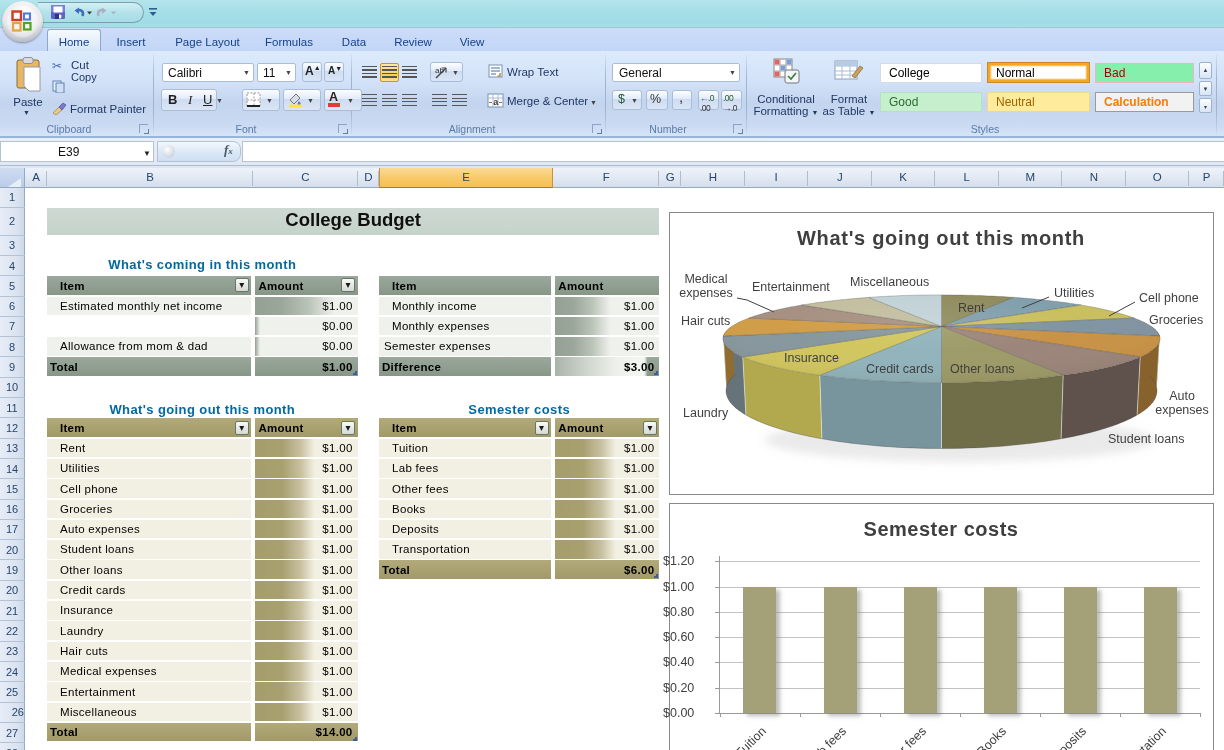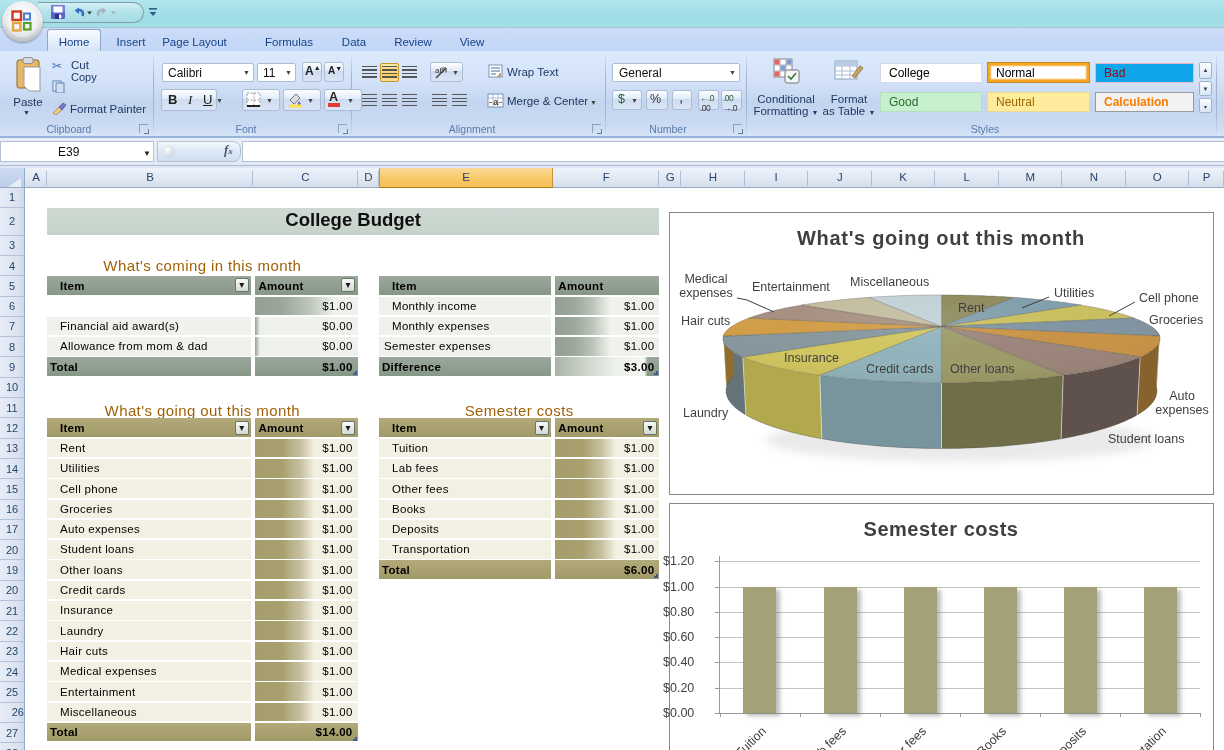--- a/index.html
+++ b/index.html
@@ -1,21 +1,21 @@
 <!DOCTYPE html>
 <html><head><meta charset="utf-8"><style>
 *{margin:0;padding:0;box-sizing:border-box}
 body{font-family:"Liberation Sans",sans-serif}
 #app{position:relative;width:1224px;height:750px;overflow:hidden;background:#fff;font-family:"Liberation Sans",sans-serif}
 .abs{position:absolute}
 .cell{position:absolute;display:flex;align-items:center;font-size:11.5px;letter-spacing:0.3px;color:#000;overflow:hidden;white-space:nowrap}
 .cell.amt{justify-content:flex-end}
 .cell.amt span{position:relative;padding-right:5px}
 .cell.hdr{font-weight:bold}
-.ttl{position:absolute;text-align:center;font-weight:normal;font-size:15px;letter-spacing:0.4px;color:#a16207}
+.ttl{position:absolute;text-align:center;font-weight:bold;font-size:13px;letter-spacing:0.4px;color:#0369a1}
 .dd{position:absolute;width:14px;height:14px;background:linear-gradient(to bottom,#f8faf8,#d4dad2);border:1px solid #68756a;border-radius:2px;display:flex;align-items:center;justify-content:center;font-size:10px;color:#1a1a1a;line-height:1}
 .tab{position:absolute;top:4px;height:19px;display:flex;align-items:center;justify-content:center;color:#15428b;font-size:11.5px}
 .glab{position:absolute;color:#5a7bab;font-size:10.5px;text-align:center}
 .launch{position:absolute;width:9px;height:9px;border-left:1px solid #8aa4c8;border-top:1px solid #8aa4c8}
 .launch:after{content:"";position:absolute;right:-1px;bottom:-1px;width:4px;height:4px;border-right:1.5px solid #667e9e;border-bottom:1.5px solid #667e9e}
 .btn2{position:absolute;border:1px solid #aabdd6;border-radius:3px;background:linear-gradient(to bottom,#fdfeff,#dfeafa 45%,#cfdcf0 46%,#dae6f6)}
 .lines{display:inline-block;width:15px;background:repeating-linear-gradient(to bottom,#565656 0 1.2px,rgba(0,0,0,0) 1.2px 3.5px)}
 .sep{position:absolute;width:1px;background:linear-gradient(to bottom,rgba(150,170,200,0.1),#9fb4d0 30%,#9fb4d0 70%,rgba(150,170,200,0.1))}
 .ylab{position:absolute;width:46px;text-align:left;font-size:12.5px;color:#3f3f3f}
 .gline{position:absolute;height:1px;background:#c3c3c3}
@@ -46,21 +46,21 @@
 <path d="M61 7.5 l5 0 l-2.5 3 z" fill="#a8b2c2"></path>
 </svg>
 <svg class="abs" style="left:148px;top:7px" width="11" height="10" viewBox="0 0 11 10">
       <rect x="1" y="1" width="8" height="1.6" fill="#2c5d8f"></rect>
       <path d="M1.5 5 l7 0 l-3.5 4 z" fill="#2c5d8f"></path>
     </svg>
     <div class="abs" style="left:0;top:28px;width:1224px;height:23px;background:linear-gradient(to bottom,#ccdcf9,#c3d6f7)"></div>
 <div class="abs" style="left:47px;top:29px;width:54px;height:22px;background:linear-gradient(to bottom,#f6fafd,#e3eefb 60%,#d6e5f5);border:1px solid #8ea8c8;border-bottom:none;border-radius:3px 3px 0 0"></div>
     <div class="tab" style="left:50.0px;top:32px;width:48px;">Home</div>
     <div class="tab" style="left:100.0px;top:32px;width:62px;">Insert</div>
-    <div class="tab" style="left:146px;top:32px;width:97px;">Page Layout</div>
+    <div class="tab" style="left:159px;top:32px;width:97px;">Page Layout</div>
     <div class="tab" style="left:251.0px;top:32px;width:76px;">Formulas</div>
     <div class="tab" style="left:330.0px;top:32px;width:48px;">Data</div>
     <div class="tab" style="left:382.0px;top:32px;width:62px;">Review</div>
     <div class="tab" style="left:448.0px;top:32px;width:48px;">View</div>
     <div class="abs" style="left:0;top:51px;width:1224px;height:87px;background:linear-gradient(to bottom,#dceafc,#d3e2f8 35%,#c3d4ee 60%,#cadaf2 85%,#d9e6f8)"></div>
 <div class="abs" style="left:0;top:136px;width:1224px;height:2px;background:#99b4da"></div>
     <div class="sep" style="left:152.5px;top:54px;height:80px"></div>
     <div class="sep" style="left:350.5px;top:54px;height:80px"></div>
     <div class="sep" style="left:604.5px;top:54px;height:80px"></div>
     <div class="sep" style="left:745.5px;top:54px;height:80px"></div>
@@ -200,21 +200,21 @@
 <svg class="abs" style="left:834px;top:58px" width="30" height="27" viewBox="0 0 30 27">
 <rect x="1" y="3" width="22" height="18" fill="#fff" stroke="#8aa0bc"></rect>
 <path d="M1 8 h22 M1 13 h22 M1 17 h22 M8 3 v18 M16 3 v18" stroke="#a8bed6"></path>
 <rect x="1" y="3" width="22" height="5" fill="#b8cbe2"></rect>
 <path d="M18 18 L26 8 l3 2 -8 10 z" fill="#c8a25e" stroke="#8a7038" stroke-width="0.8"></path>
 </svg>
 <div class="abs" style="left:806px;top:93px;width:86px;text-align:center;font-size:11.5px;color:#203864">Format</div>
 <div class="abs" style="left:806px;top:105px;width:86px;text-align:center;font-size:11.5px;color:#203864">as Table <span style="font-size:7px">▼</span></div>
     <div class="abs" style="left:880px;top:63px;width:102px;height:19.5px;background:#fff;border:1px solid #d5dce8;display:flex;align-items:center;padding-left:8px;font-size:12px;color:#000;">College</div>
     <div class="abs" style="left:987px;top:62px;width:103px;height:21px;background:#fff;border:1px solid #c8882a;box-shadow:0 0 0 2.5px #f5a623 inset,0 0 0 3.5px #fbd9a0 inset;display:flex;align-items:center;padding-left:8px;font-size:12px;color:#000;">Normal</div>
-    <div class="abs" style="left:1095px;top:63px;width:99px;height:19.5px;background:#0ea5e9;border:1px solid #e8b8bc;display:flex;align-items:center;padding-left:8px;font-size:12px;color:#9c0006;">Bad</div>
+    <div class="abs" style="left:1095px;top:63px;width:99px;height:19.5px;background:#86efac;border:1px solid #e8b8bc;display:flex;align-items:center;padding-left:8px;font-size:12px;color:#9c0006;">Bad</div>
     <div class="abs" style="left:880px;top:91.5px;width:102px;height:20px;background:#c6efce;border:1px solid #b8dfc0;display:flex;align-items:center;padding-left:8px;font-size:12px;color:#2c6b2f;">Good</div>
     <div class="abs" style="left:987px;top:91.5px;width:103px;height:20px;background:#ffeb9c;border:1px solid #ecd98e;display:flex;align-items:center;padding-left:8px;font-size:12px;color:#9c6500;">Neutral</div>
     <div class="abs" style="left:1095px;top:91.5px;width:99px;height:20px;background:#f2f2f2;border:1px solid #9a9a9a;display:flex;align-items:center;padding-left:8px;font-size:12px;color:#fa7d00;font-weight:bold;">Calculation</div>
     <div class="abs" style="left:1199px;top:62px;width:13px;height:17px;background:linear-gradient(to bottom,#fdfeff,#d8e4f4);border:1px solid #9db2cc;border-radius:2px;text-align:center;font-size:6px;color:#345;line-height:15px">▲</div>
 <div class="abs" style="left:1199px;top:81px;width:13px;height:15px;background:linear-gradient(to bottom,#fdfeff,#d8e4f4);border:1px solid #9db2cc;border-radius:2px;text-align:center;font-size:6px;color:#345;line-height:15px">▼</div>
 <div class="abs" style="left:1199px;top:98px;width:13px;height:15px;background:linear-gradient(to bottom,#fdfeff,#d8e4f4);border:1px solid #9db2cc;border-radius:2px;text-align:center;font-size:6px;color:#345;line-height:17px">▾<br></div>
     <div class="abs" style="left:0;top:138px;width:1224px;height:28px;background:linear-gradient(to bottom,#e9eff9,#dfe8f5)"></div>
 <div class="abs" style="left:0;top:141px;width:154px;height:21px;background:#fff;border:1px solid #b5c2d4"></div>
 <div class="abs" style="left:58px;top:145px;font-size:12px;color:#111">E39</div>
 <div class="abs" style="left:143px;top:149px;font-size:8px;color:#222">▼</div>
@@ -324,26 +324,26 @@
     </div>
     <div class="cell hdr" style="left:255.4px;top:276.2px;width:102.2px;height:18.7px;background:linear-gradient(to bottom,#9aa89d,#879786)">
       <span style="padding-left:3px">Amount</span>
     </div>
     <div class="dd" style="left:234.7px;top:278.4px">
       <span>▾</span>
     </div>
     <div class="dd" style="left:341.1px;top:278.4px">
       <span>▾</span>
     </div>
+    <div class="cell" style="left:47px;top:296.5px;width:204.2px;height:18.7px;background:#eff1ec">
+      <span style="padding-left:13px">Estimated monthly net income</span>
+    </div>
     <div class="cell amt" style="left:255.4px;top:296.5px;width:102.2px;height:18.7px;background:#eff1ec">
       <i style="position:absolute;left:0;top:0;width:82px;height:100%;background:linear-gradient(to right,#93a093 0%,#9aa79a 32%,#bac3b7 65%,rgba(239,241,236,0) 97%)"></i>
       <span>$1.00</span>
-    </div>
-    <div class="cell" style="left:47px;top:316.8px;width:204.2px;height:18.7px;background:#eff1ec">
-      <span style="padding-left:13px">Financial aid award(s)</span>
     </div>
     <div class="cell amt" style="left:255.4px;top:316.8px;width:102.2px;height:18.7px;background:#eff1ec">
       <i style="position:absolute;left:0;top:0;width:5px;height:100%;background:linear-gradient(to right,#93a093,rgba(239,241,236,0))"></i>
       <span>$0.00</span>
     </div>
     <div class="cell" style="left:47px;top:337.1px;width:204.2px;height:18.7px;background:#eff1ec">
       <span style="padding-left:13px">Allowance from mom &amp; dad</span>
     </div>
     <div class="cell amt" style="left:255.4px;top:337.1px;width:102.2px;height:18.7px;background:#eff1ec">
       <i style="position:absolute;left:0;top:0;width:5px;height:100%;background:linear-gradient(to right,#93a093,rgba(239,241,236,0))"></i>

